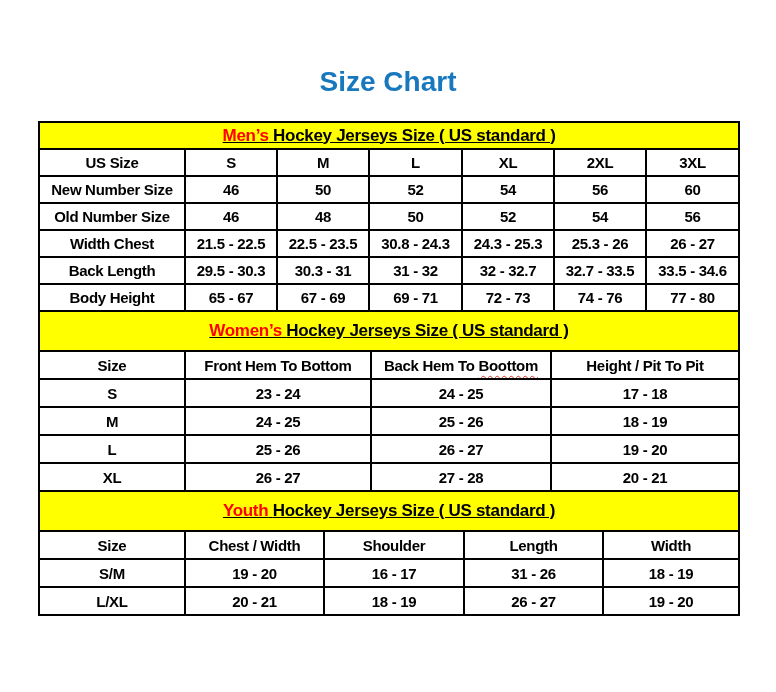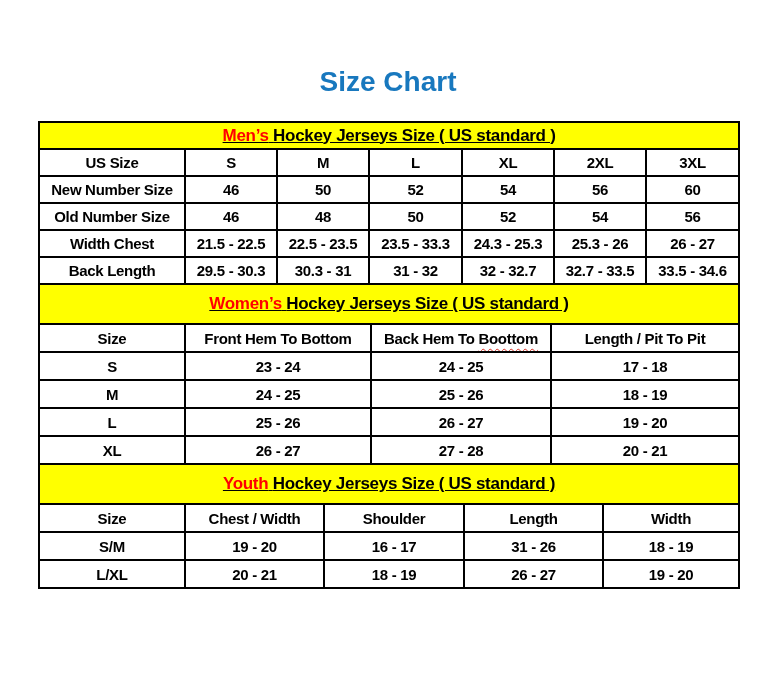--- a/index.html
+++ b/index.html
@@ -115,53 +115,62 @@
           <td>48</td>
           <td>50</td>
           <td>52</td>
           <td>54</td>
           <td>56</td>
         </tr>
         <tr class="data-row">
           <td>Width Chest</td>
           <td>21.5 - 22.5</td>
           <td>22.5 - 23.5</td>
-          <td>23.5 - 33.3</td>
+          <td>30.8 - 24.3</td>
           <td>24.3 - 25.3</td>
           <td>25.3 - 26</td>
           <td>26 - 27</td>
         </tr>
         <tr class="data-row">
           <td>Back Length</td>
           <td>29.5 - 30.3</td>
           <td>30.3 - 31</td>
           <td>31 - 32</td>
           <td>32 - 32.7</td>
           <td>32.7 - 33.5</td>
           <td>33.5 - 34.6</td>
+        </tr>
+        <tr class="data-row">
+          <td>Body Height</td>
+          <td>65 - 67</td>
+          <td>67 - 69</td>
+          <td>69 - 71</td>
+          <td>72 - 73</td>
+          <td>74 - 76</td>
+          <td>77 - 80</td>
         </tr>
       </tbody>
     </table>
 
     <table>
       <colgroup>
         <col style="width:146px">
           <col style="width:186px">
           <col style="width:180px">
           <col style="width:188px">
       </colgroup>
       <tbody>
         <tr>
           <td class="band-cell" colspan="4"><span class="band-prefix">Women’s</span> <span>Hockey Jerseys Size ( US standard )</span></td>
         </tr>
         <tr>
           <th>Size</th>
           <th>Front Hem To Bottom</th>
           <th><span>Back Hem To</span> <span class="misspelled">Boottom</span></th>
-          <th>Length / Pit To Pit</th>
+          <th>Height / Pit To Pit</th>
         </tr>
         <tr class="data-row">
           <td>S</td>
           <td>23 - 24</td>
           <td>24 - 25</td>
           <td>17 - 18</td>
         </tr>
         <tr class="data-row">
           <td>M</td>
           <td>24 - 25</td>

